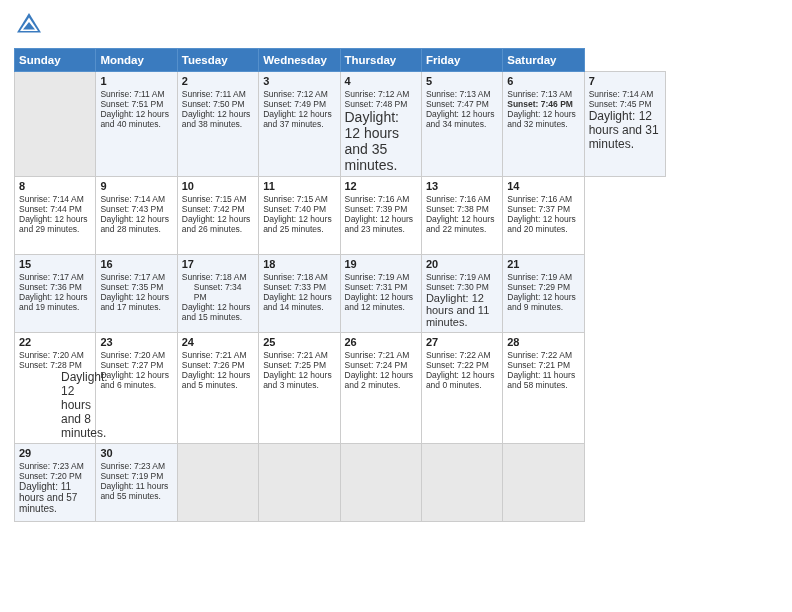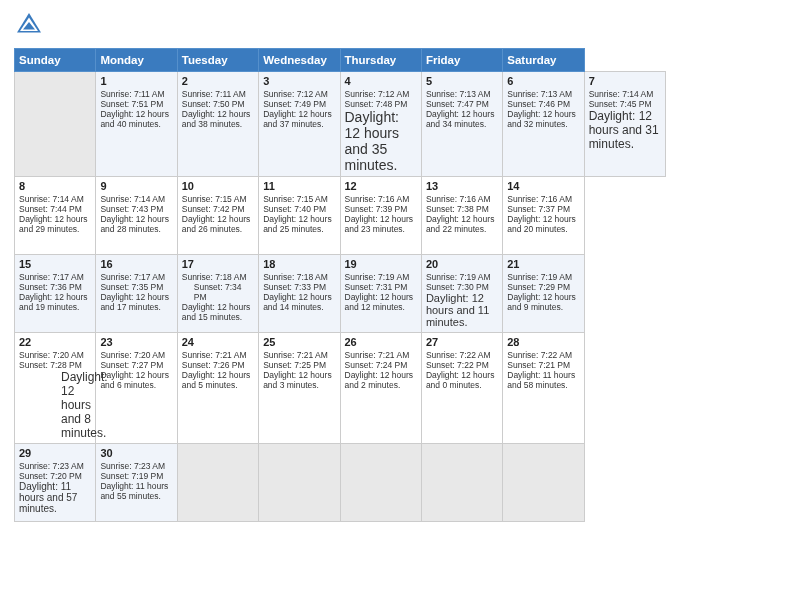--- a/index.html
+++ b/index.html
@@ -150,21 +150,21 @@
           </td>
           <td>
             <span class="day-num">5</span>
             <span style="display: block; font-size: 8.5px;">Sunrise: 7:13 AM</span>
             <span style="display: block; font-size: 8.5px;">Sunset: 7:47 PM</span>
             <span style="display: block; font-size: 8.5px;">Daylight: 12 hours and 34 minutes.</span>
           </td>
           <td>
             <span class="day-num">6</span>
             <span style="display: block; font-size: 8.5px;">Sunrise: 7:13 AM</span>
-            <span style="display: block; font-size: 8.5px;">Sunset: 7:46 PM</span>
+            <span style="display: block; font-size: 8.5px; font-weight: bold;">Sunset: 7:46 PM</span>
             <span style="display: block; font-size: 8.5px;">Daylight: 12 hours and 32 minutes.</span>
           </td>
           <td>
             <span class="day-num">7</span>
             <span style="display: block; font-size: 8.5px;">Sunrise: 7:14 AM</span>
             <span style="display: block; font-size: 8.5px;">Sunset: 7:45 PM</span>
             <span style="display: block; font-size: 12px;">Daylight: 12 hours and 31 minutes.</span>
           </td>
         </tr>
         <tr>

